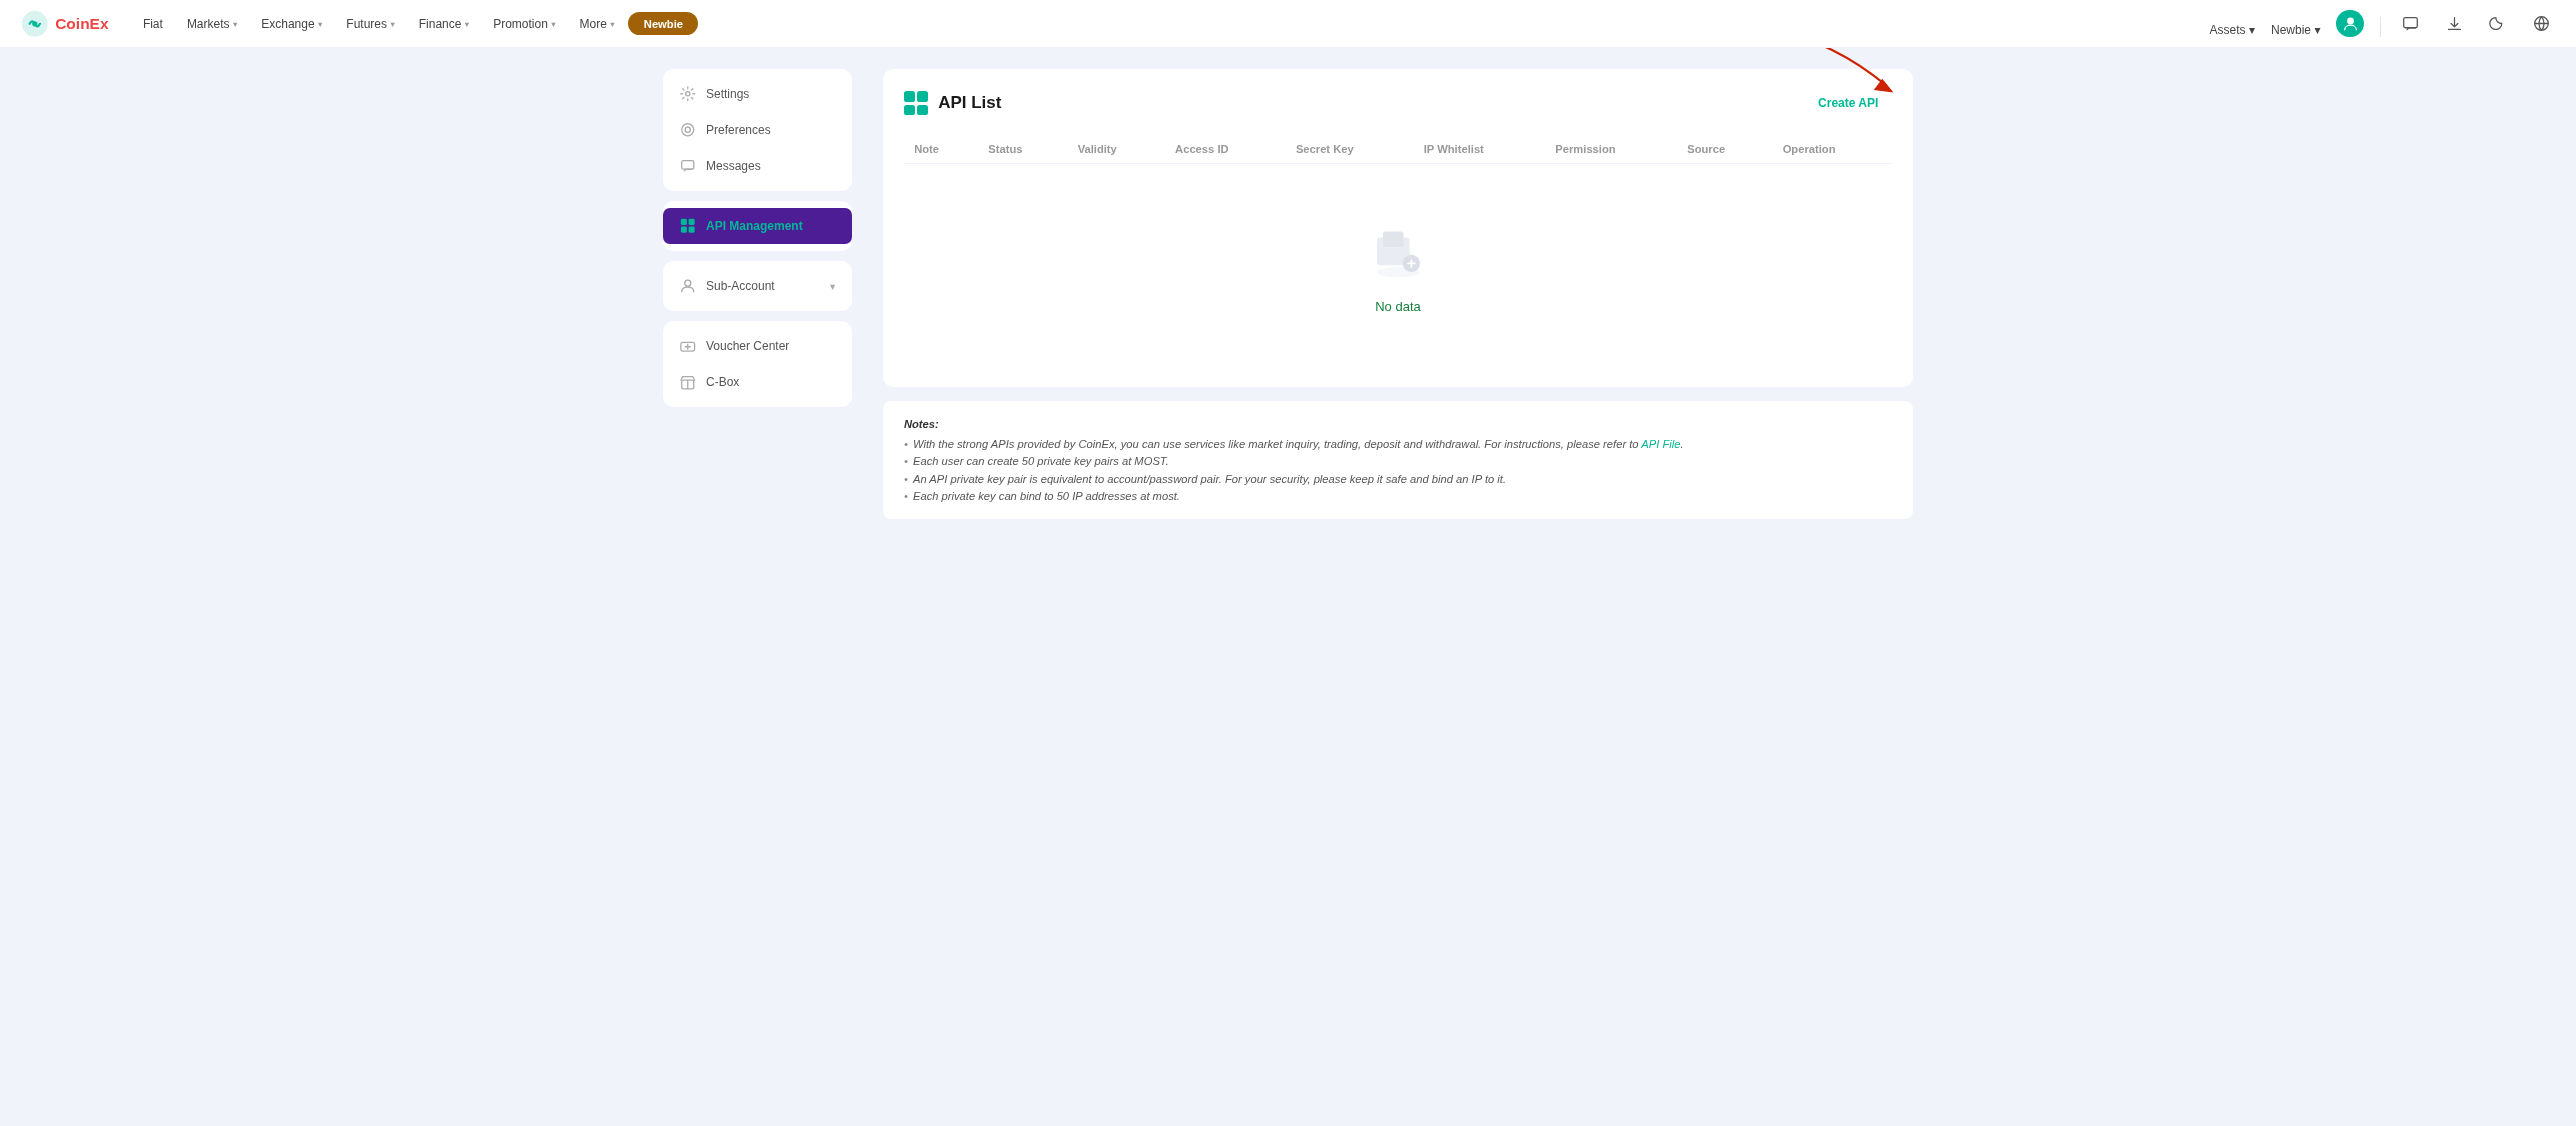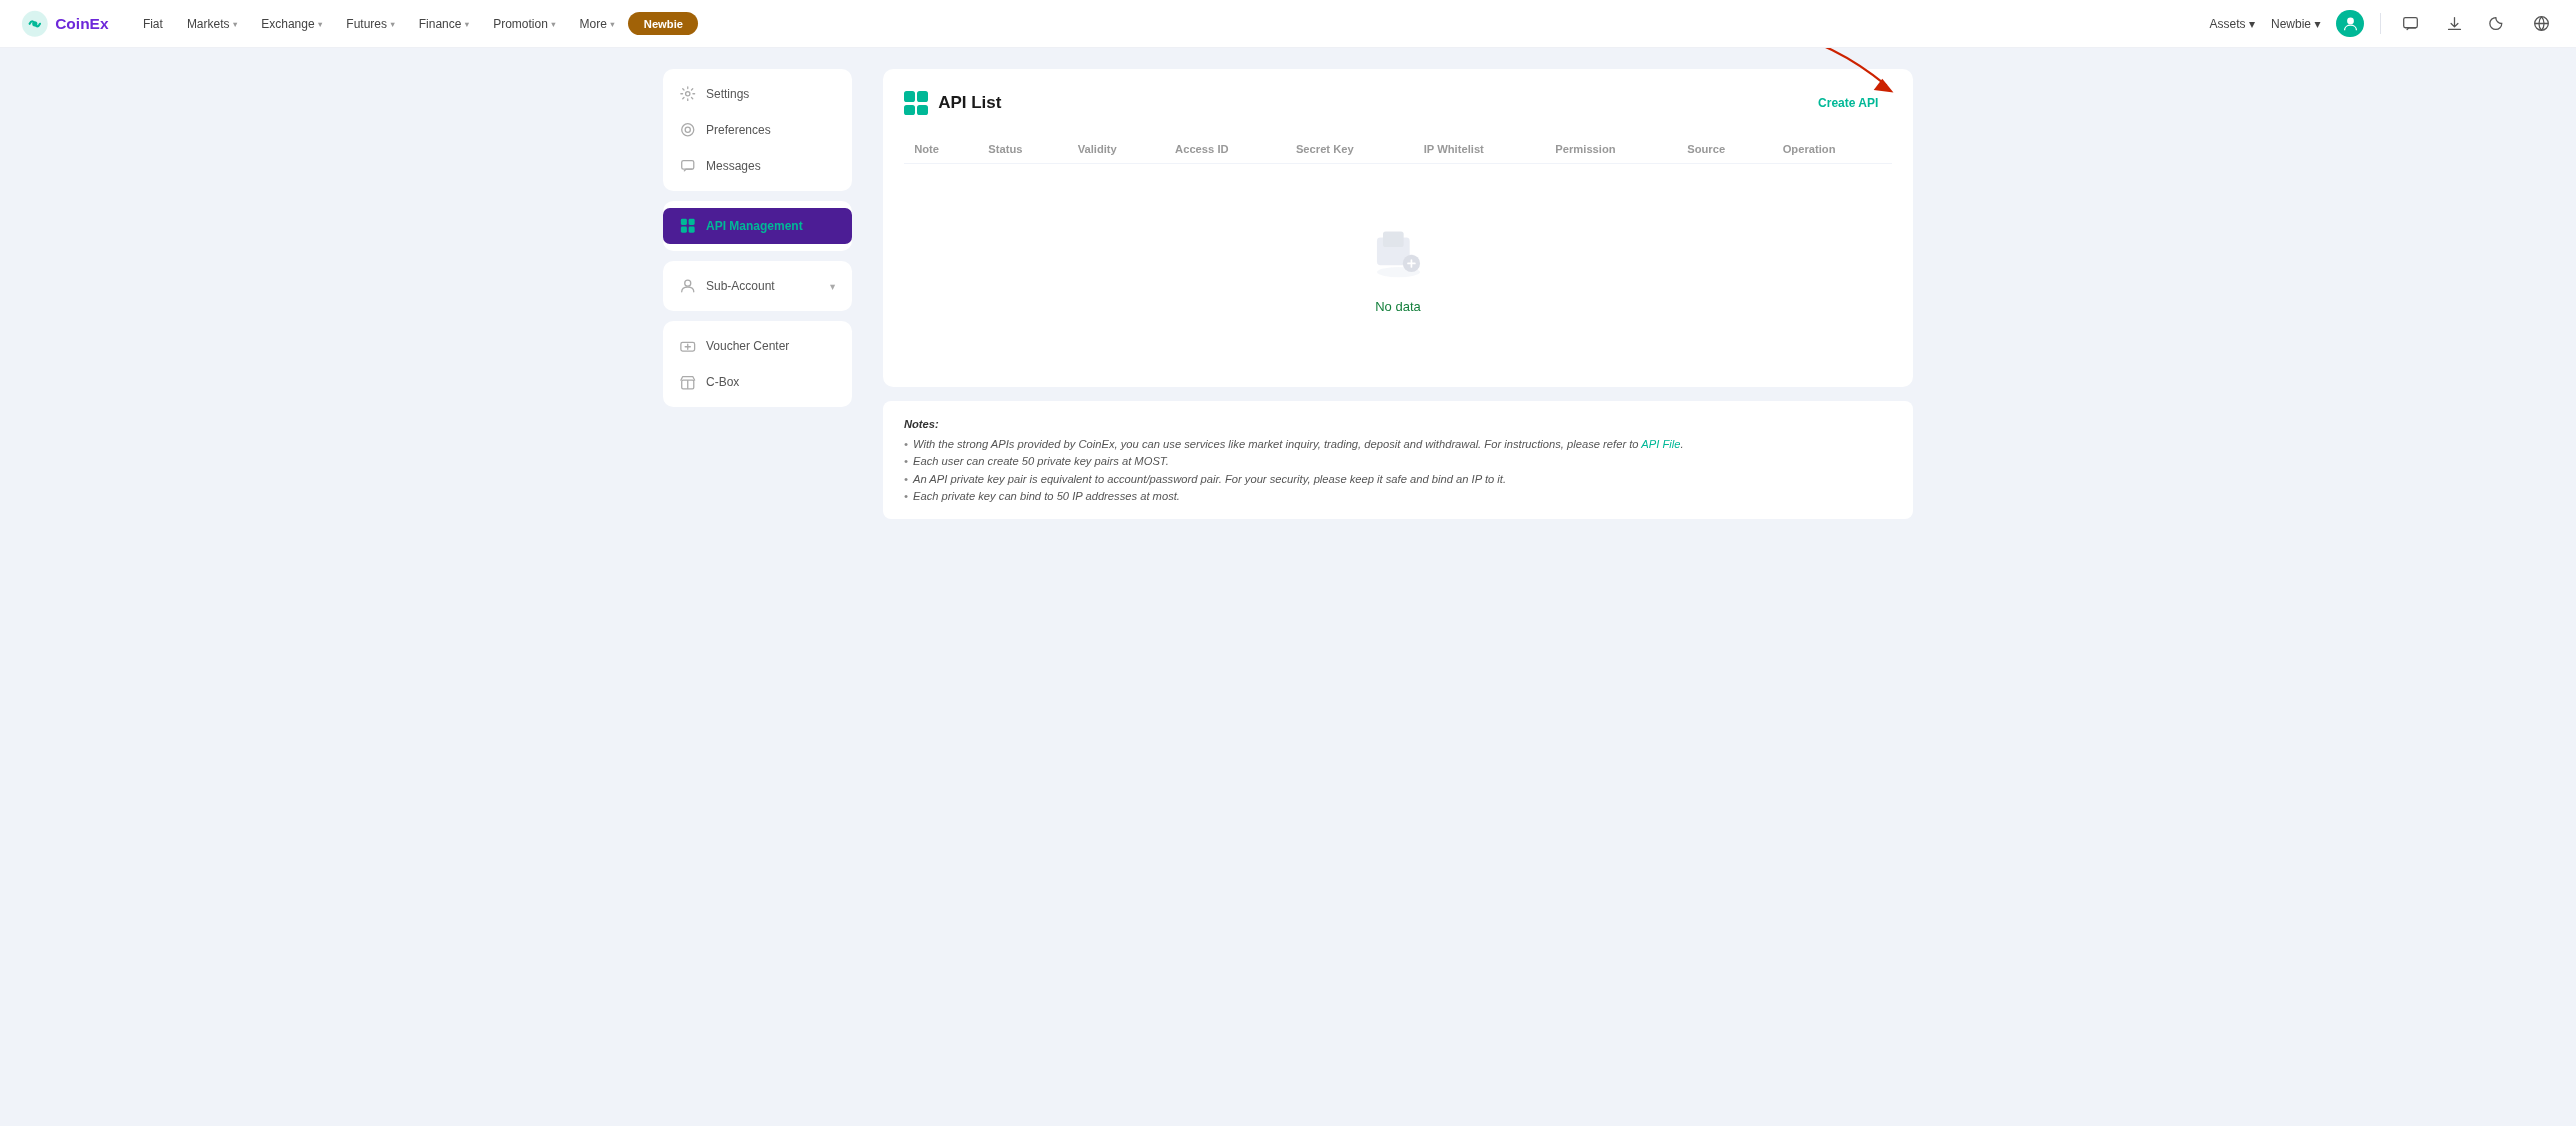--- a/index.html
+++ b/index.html
@@ -22,21 +22,21 @@
       align-items: center;
       gap: 24px;
       flex: 1;
     }
     .logo {
       display: flex;
       align-items: center;
       gap: 6.9px;
       font-weight: 700;
       font-size: 15.5px;
-      color: #6d28d9;
+      color: #ef4444;
       text-decoration: none;
     }
     .logo-icon {
       width: 27.6px;
       height: 27.6px;
     }
     .nav-items {
       display: flex;
       align-items: center;
       gap: 3.4px;
@@ -58,21 +58,21 @@
       color: #fff;
       border: none;
       padding: 5.2px 15.5px;
       border-radius: 17px;
       font-size: 11.2px;
       font-weight: 600;
       cursor: pointer;
     }
     .navbar-right {
       display: flex;
-      align-items: center;
+      align-items: flex-end;
       gap: 16px;
     }
     .nav-right-item {
       display: flex;
       align-items: center;
       gap: 3.4px;
       color: #444;
       font-size: 12px;
       cursor: pointer;
     }

